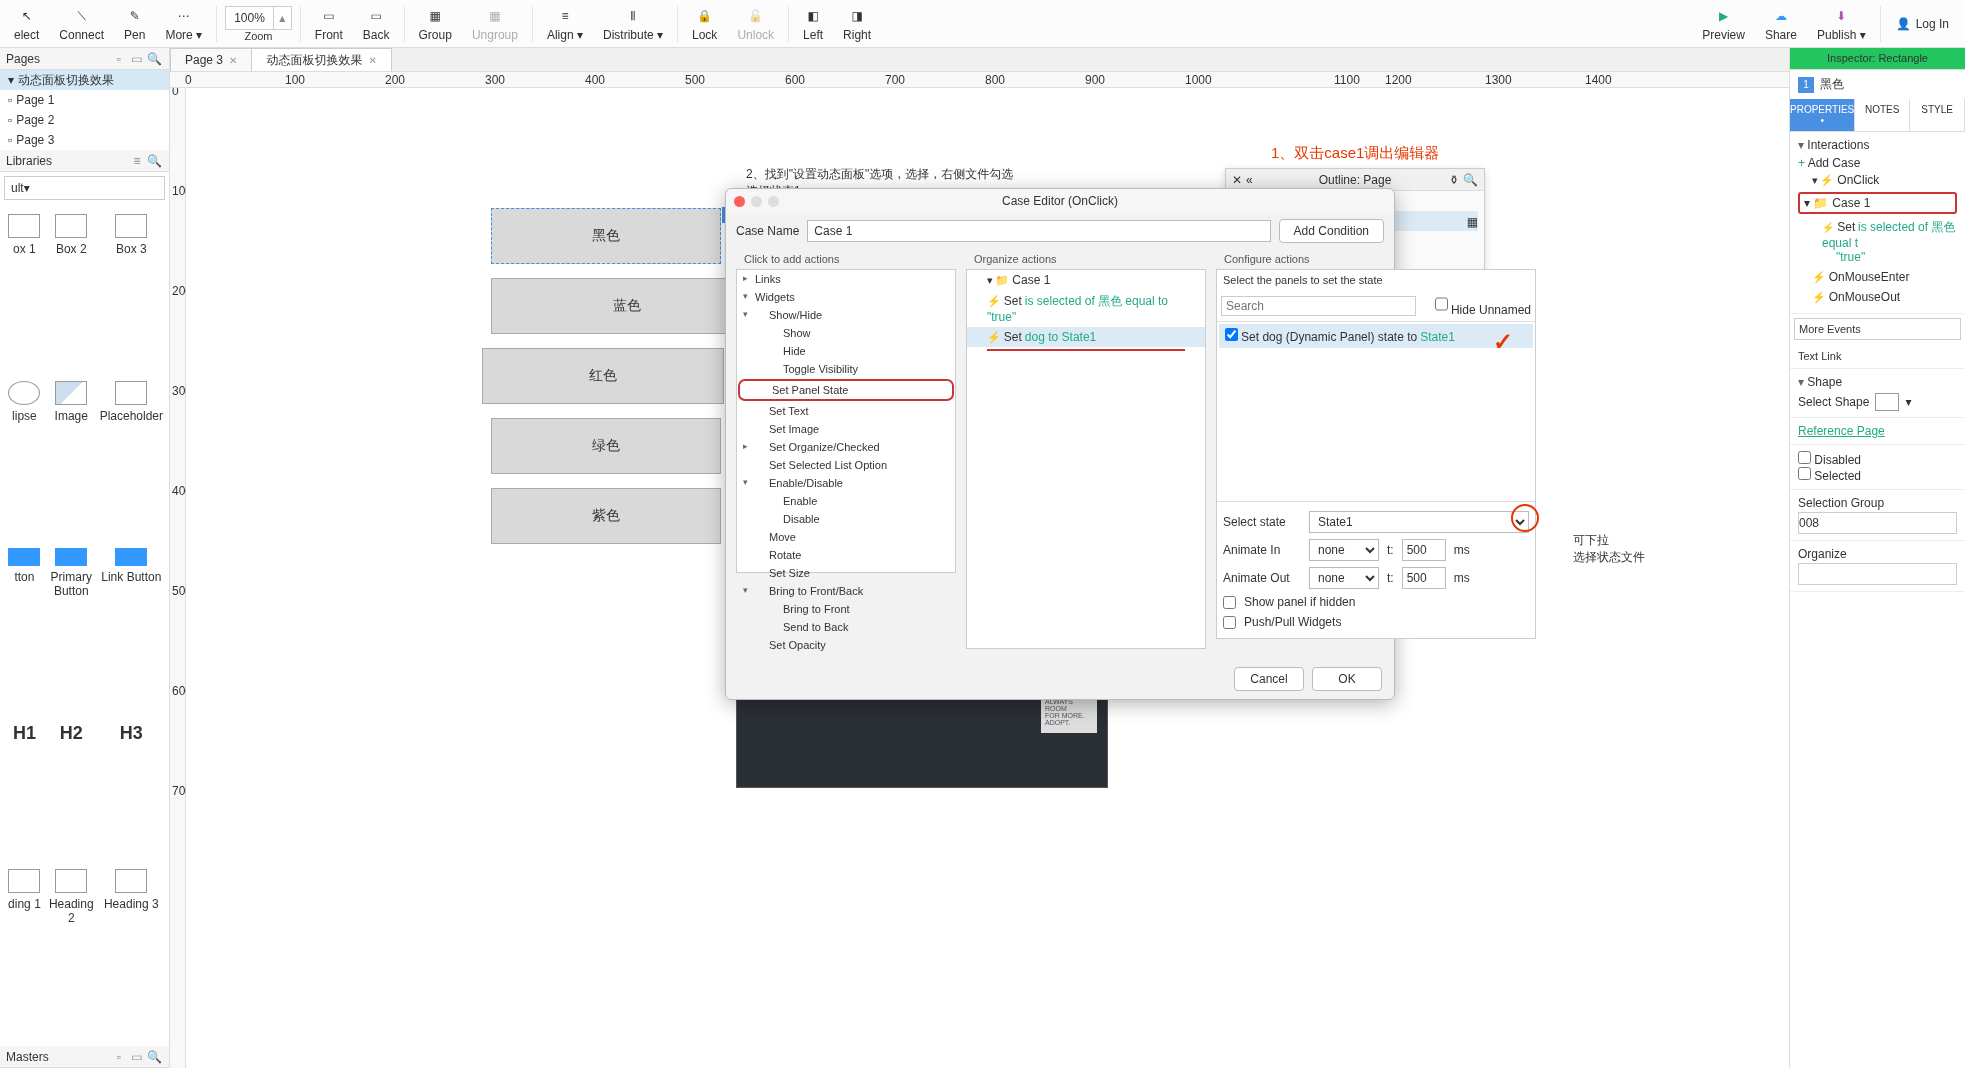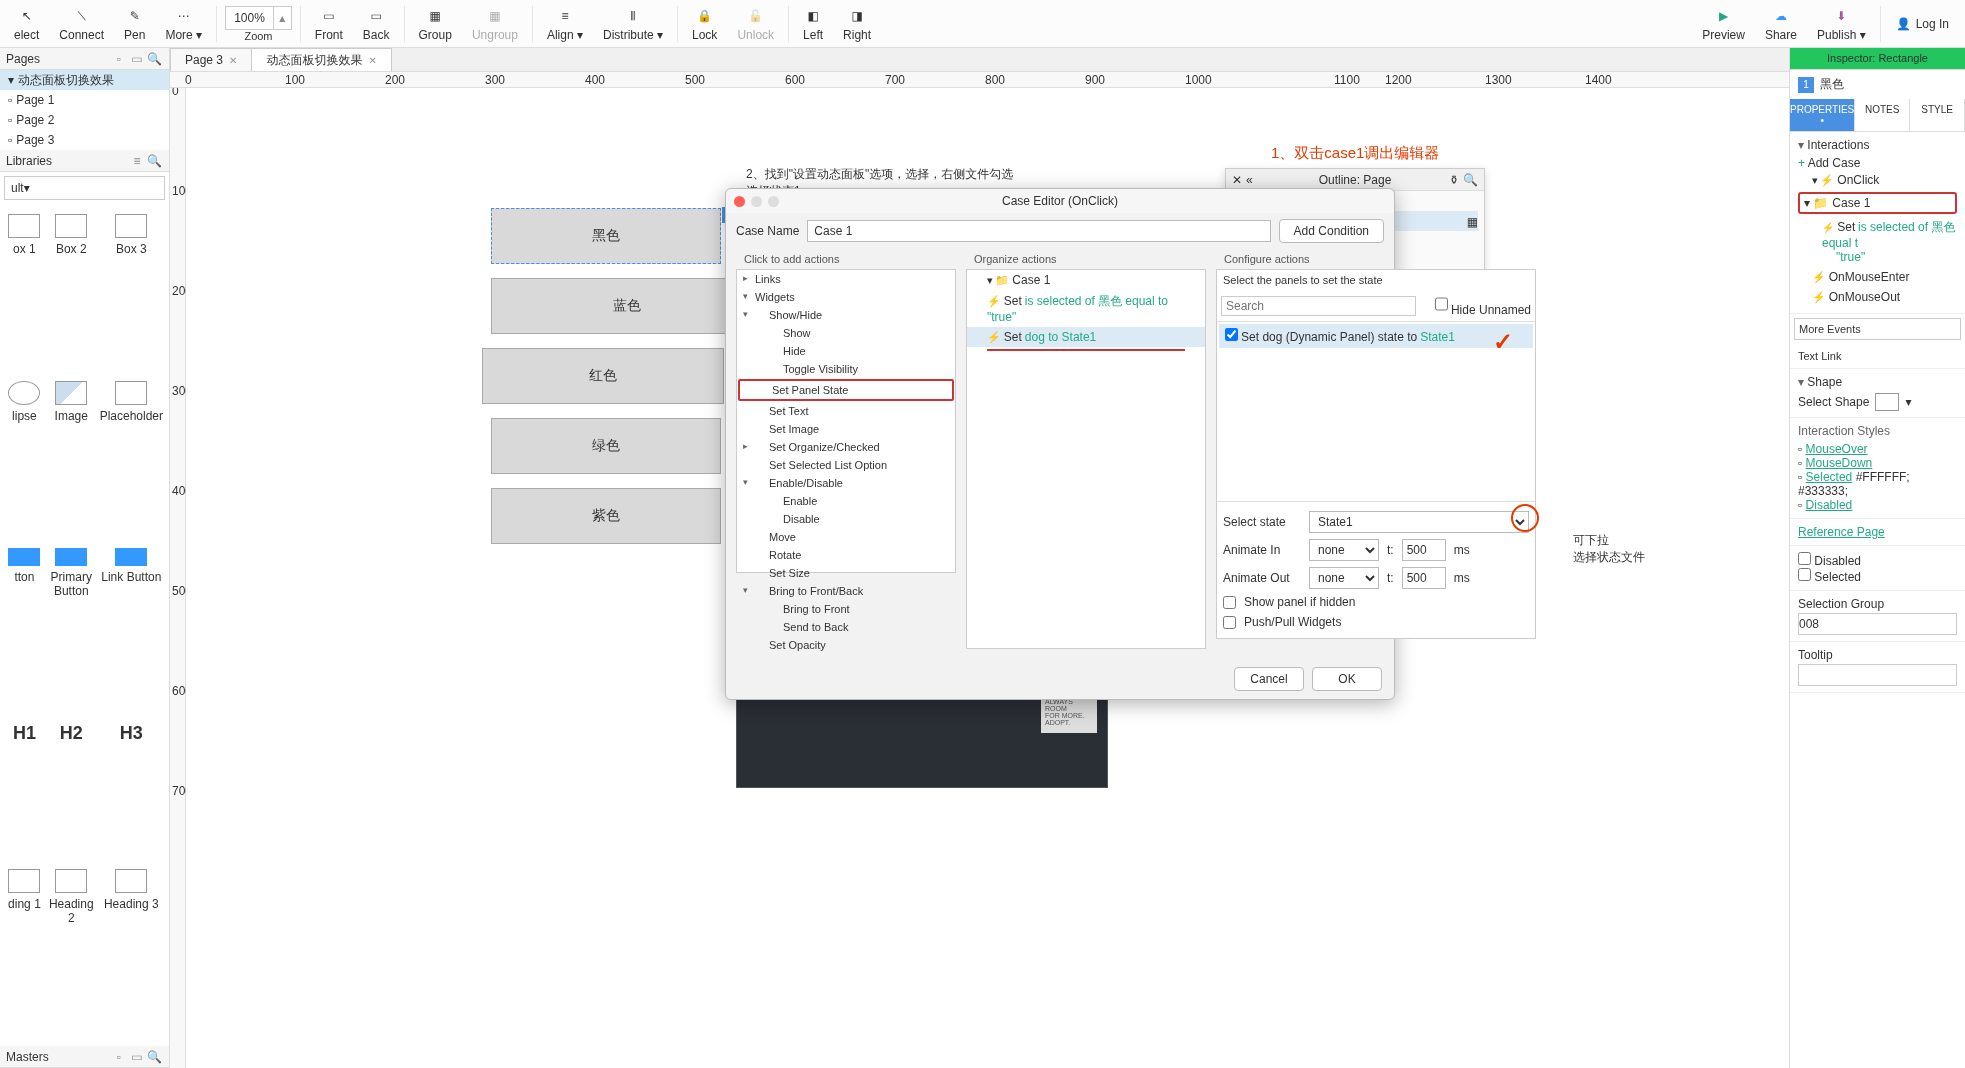--- a/index.html
+++ b/index.html
@@ -61,21 +61,21 @@
 .mcol{border:1px solid #ccc;background:#fff;display:flex;flex-direction:column}
 .mcol-h{padding:4px 8px;font-size:11px;color:#555}
 .mcol.left{width:220px;height:304px}
 .mcol.mid{width:240px;height:380px}
 .mcol.right{width:320px;height:auto}
 .tree-item{padding:3px 4px 3px 18px;font-size:11px;position:relative}
 .tree-item.lv2{padding-left:32px}
 .tree-item.lv3{padding-left:46px}
 .tree-item.caret::before{content:"▸";position:absolute;left:6px;color:#666;font-size:9px}
 .tree-item.open::before{content:"▾"}
-.tree-item.sel{background:#fff;border:2px solid #c33;border-radius:2px;margin:1px}
+.tree-item.sel{background:#fff;border:2px solid #c33;border-radius:7px;margin:1px}
 .org-item{padding:3px 6px 3px 20px;font-size:11px}
 .org-item .lnk{color:#2a8}
 .org-item.sel{background:#dceaf5}
 .underline-red{border-bottom:2px solid #c33;margin:2px 20px 4px}
 .search-row{display:flex;align-items:center;padding:4px;gap:19px;border-bottom:1px solid #ddd}
 .search-row input{flex:1;height:20px;border:1px solid #ccc;padding:0 4px}
 .cfg-item{background:#dceaf5;padding:4px 6px;font-size:11px;margin:2px}
 .cfg-item .lnk{color:#2a8}
 .redcheck{position:absolute;color:#e63900;font-size:24px;font-weight:bold}
 .cfg-body{padding:6px}
@@ -507,34 +507,27 @@
     <div class="insp-sec" style="border:1px solid #ccc;margin:4px;padding:4px;text-align:left">More Events</div>
     <div class="insp-sec">Text Link</div>
     <div class="insp-sec">
       <div class="hdr">▾ <span>Shape</span></div>
       <div style="display:flex;align-items:center;gap:6px">
           <span>Select Shape</span>
           <div style="width:24px;height:18px;border:1px solid #999"></div>
           <span>▾</span>
         </div>
     </div>
-    <div class="insp-sec">
-      <div class="hdr">Interaction Styles</div>
-      <div>▫ <span class="link-style">MouseOver</span></div>
-      <div>▫ <span class="link-style">MouseDown</span></div>
-      <div>▫ <span class="link-style">Selected</span> <span>#FFFFFF; #333333;</span></div>
-      <div>▫ <span class="link-style">Disabled</span></div>
-    </div>
     <div class="insp-sec"><span class="link-style">Reference Page</span></div>
     <div class="insp-sec">
       <div><input type="checkbox" style=""> <span>Disabled</span></div>
       <div><input type="checkbox" style=""> <span>Selected</span></div>
     </div>
     <div class="insp-sec">
       <div>Selection Group</div>
       <input class="text-input" value="008" style="">
     </div>
     <div class="insp-sec">
-      <div>Tooltip</div>
+      <div>Organize</div>
       <input class="text-input" style="">
     </div>
   </div>
 </div>
 
 </body></html>

